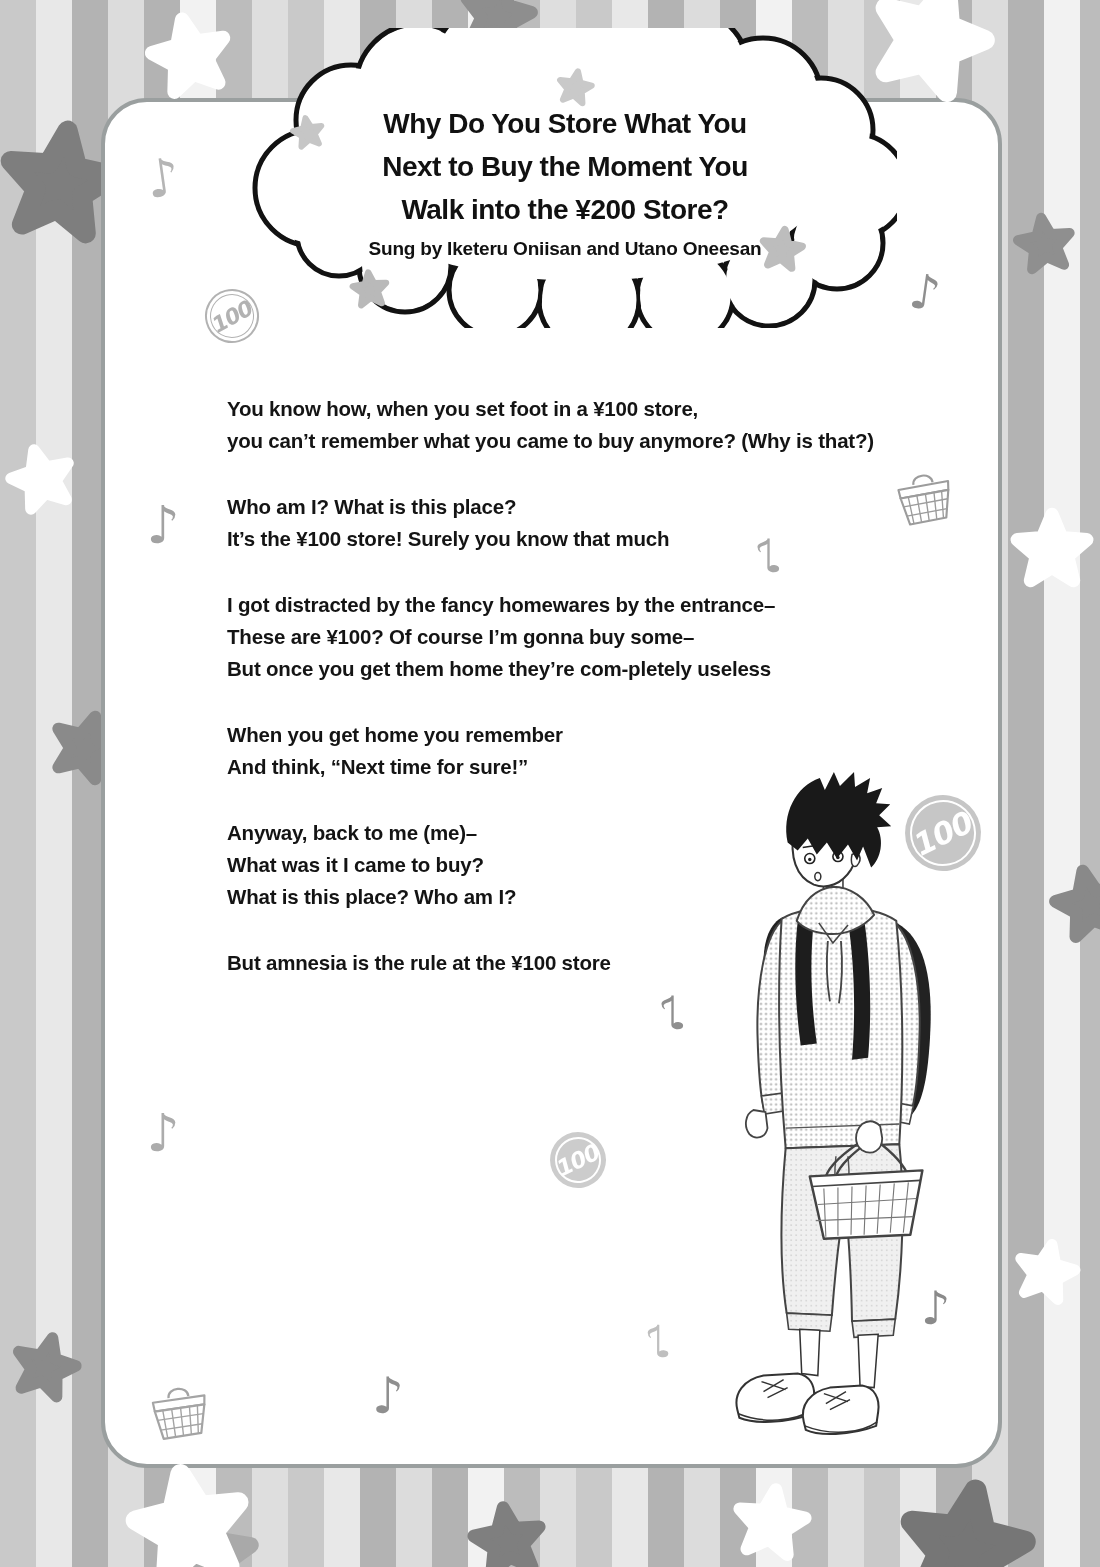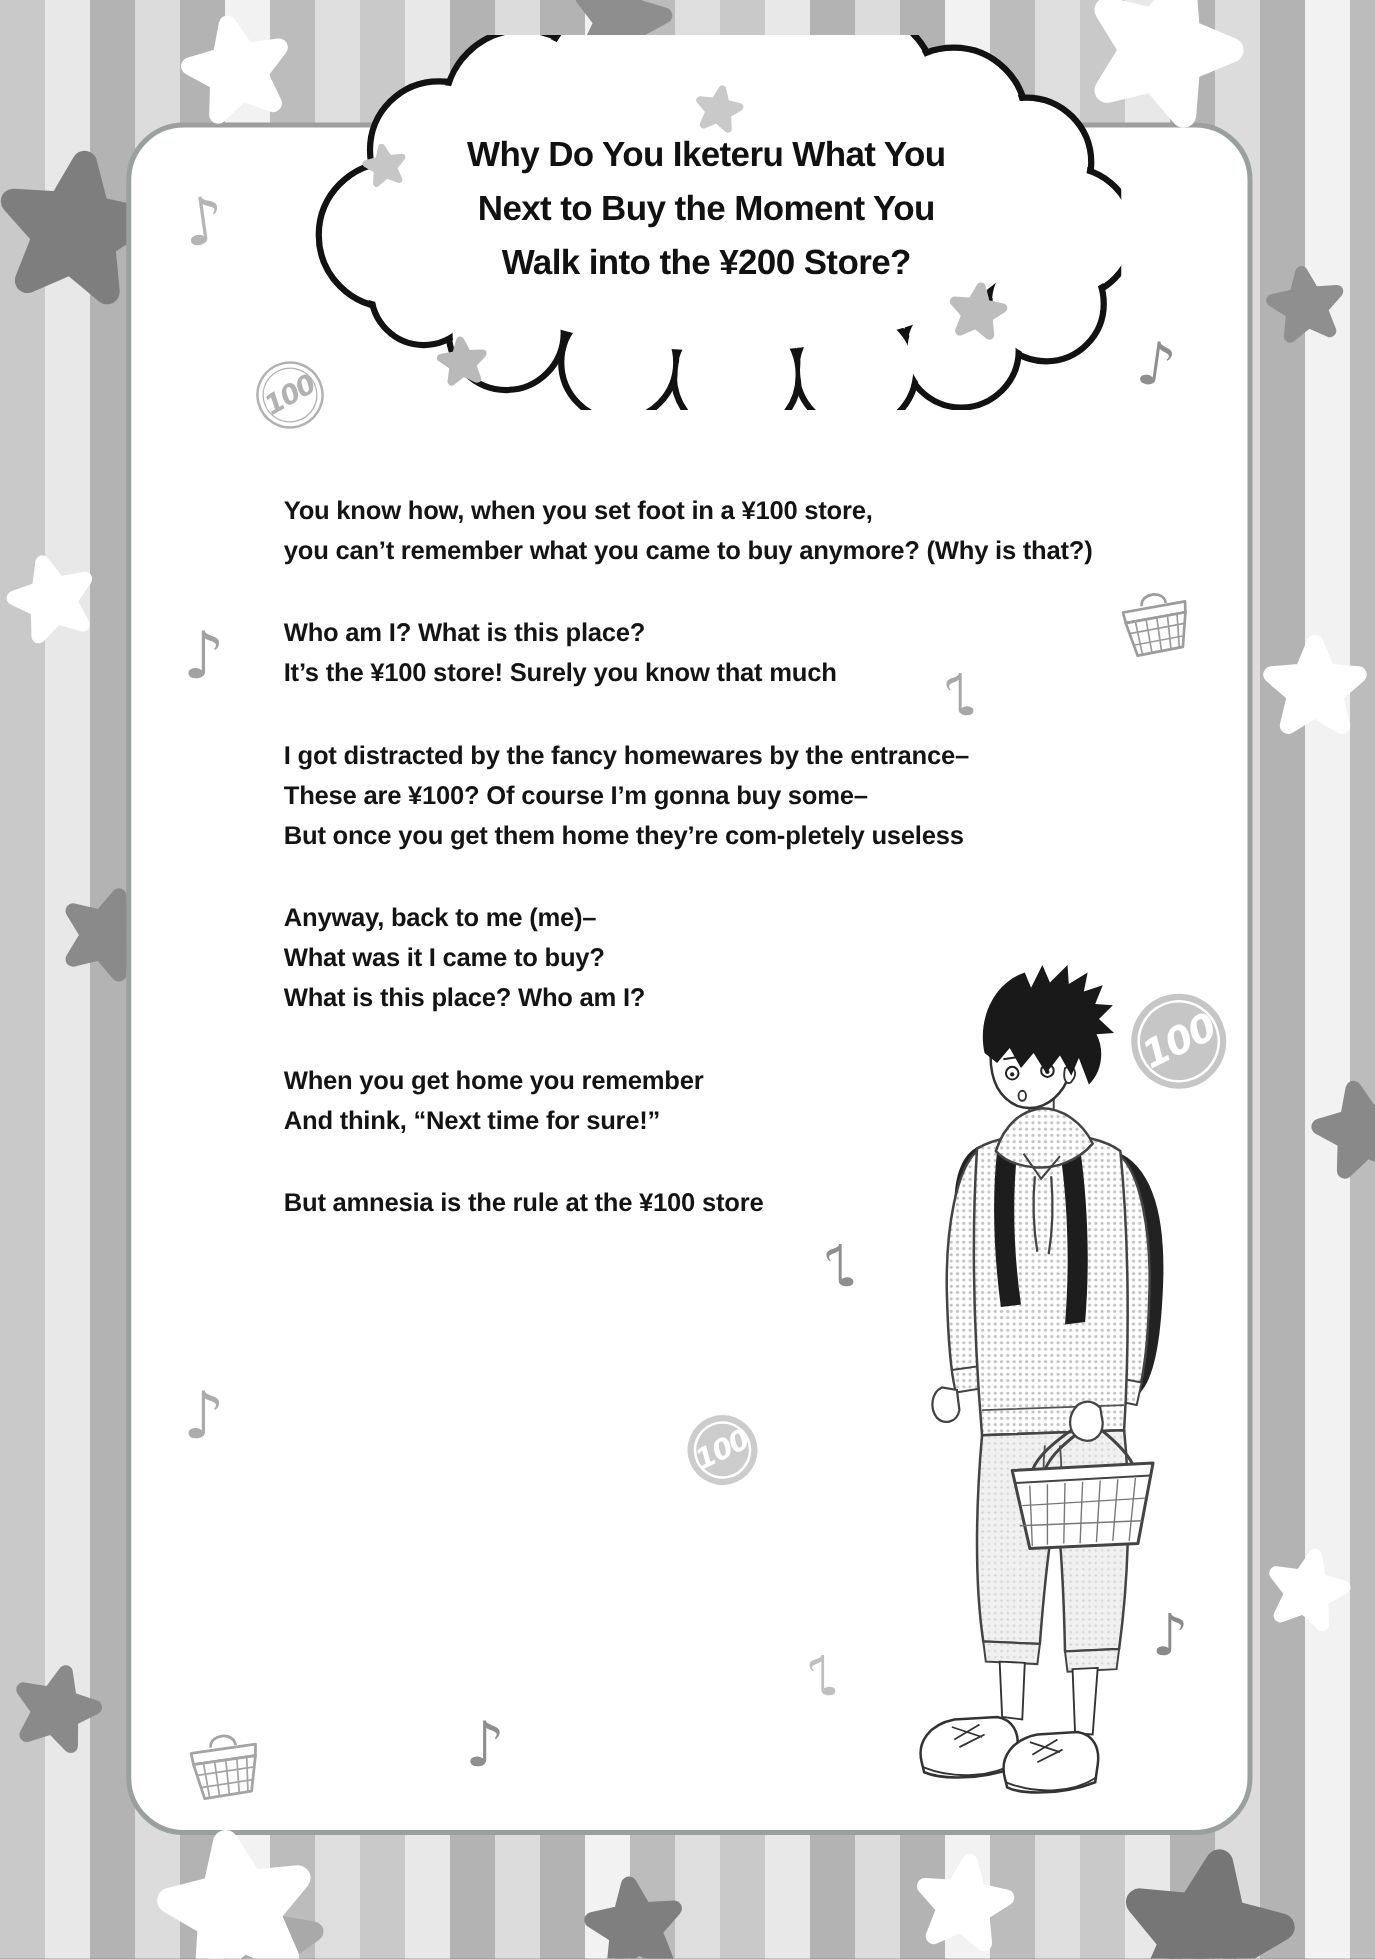--- a/index.html
+++ b/index.html
@@ -252,31 +252,32 @@
           <circle cx="356" cy="272" r="47"></circle>
           <circle cx="262" cy="262" r="43"></circle>
           <circle cx="172" cy="238" r="43"></circle>
           <circle cx="106" cy="206" r="39"></circle>
           <ellipse cx="350" cy="155" rx="238" ry="98"></ellipse>
         </g>
     </svg>
   </div>
 
   <div class="title-block">
-    <div class="title-line">Why Do You Iketeru What You</div>
+    <div class="title-line">Why Do You Store What You</div>
     <div class="title-line">Next to Buy the Moment You</div>
     <div class="title-line">Walk into the ¥200 Store?</div>
+    <div class="credit-line">Sung by Iketeru Oniisan and Utano Oneesan</div>
   </div>
 
   <div class="lyrics" id="lyrics">
       <p>You know how, when you set foot in a ¥100 store,<br>you can’t remember what you came to buy anymore? (Why is that?)</p>
       <p>Who am I? What is this place?<br>It’s the ¥100 store! Surely you know that much</p>
       <p>I got distracted by the fancy homewares by the entrance–<br>These are ¥100? Of course I’m gonna buy some–<br>But once you get them home they’re com-pletely useless</p>
+      <p>When you get home you remember<br>And think, “Next time for sure!”</p>
       <p>Anyway, back to me (me)–<br>What was it I came to buy?<br>What is this place? Who am I?</p>
-      <p>When you get home you remember<br>And think, “Next time for sure!”</p>
       <p>But amnesia is the rule at the ¥100 store</p>
     </div>
 
   <svg class="character" viewBox="0 0 250 680">
     <defs>
       <pattern id="hdots" width="5" height="5" patternUnits="userSpaceOnUse">
         <rect width="5" height="5" fill="#ffffff"></rect>
           <circle cx="2.5" cy="2.5" r="1.3" fill="#c2c2c2"></circle>
       </pattern>
       <pattern id="pdots" width="5" height="5" patternUnits="userSpaceOnUse">

